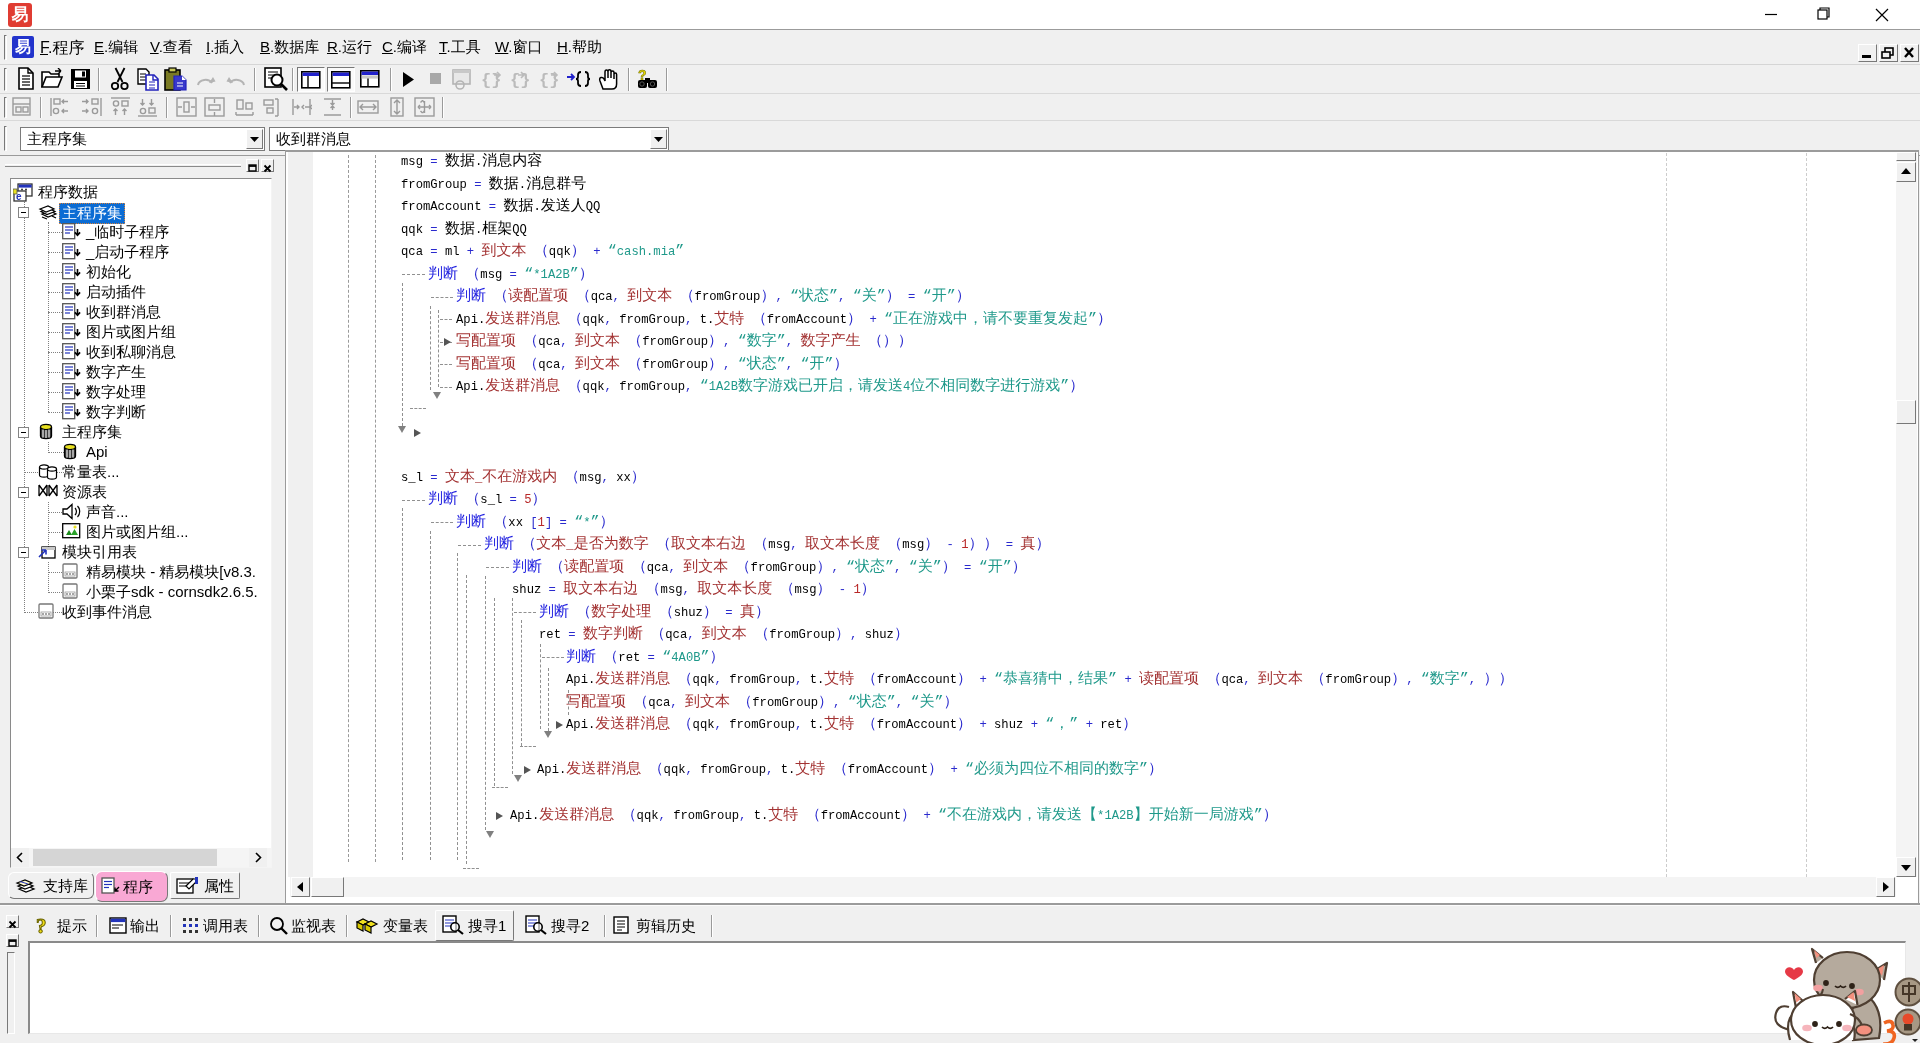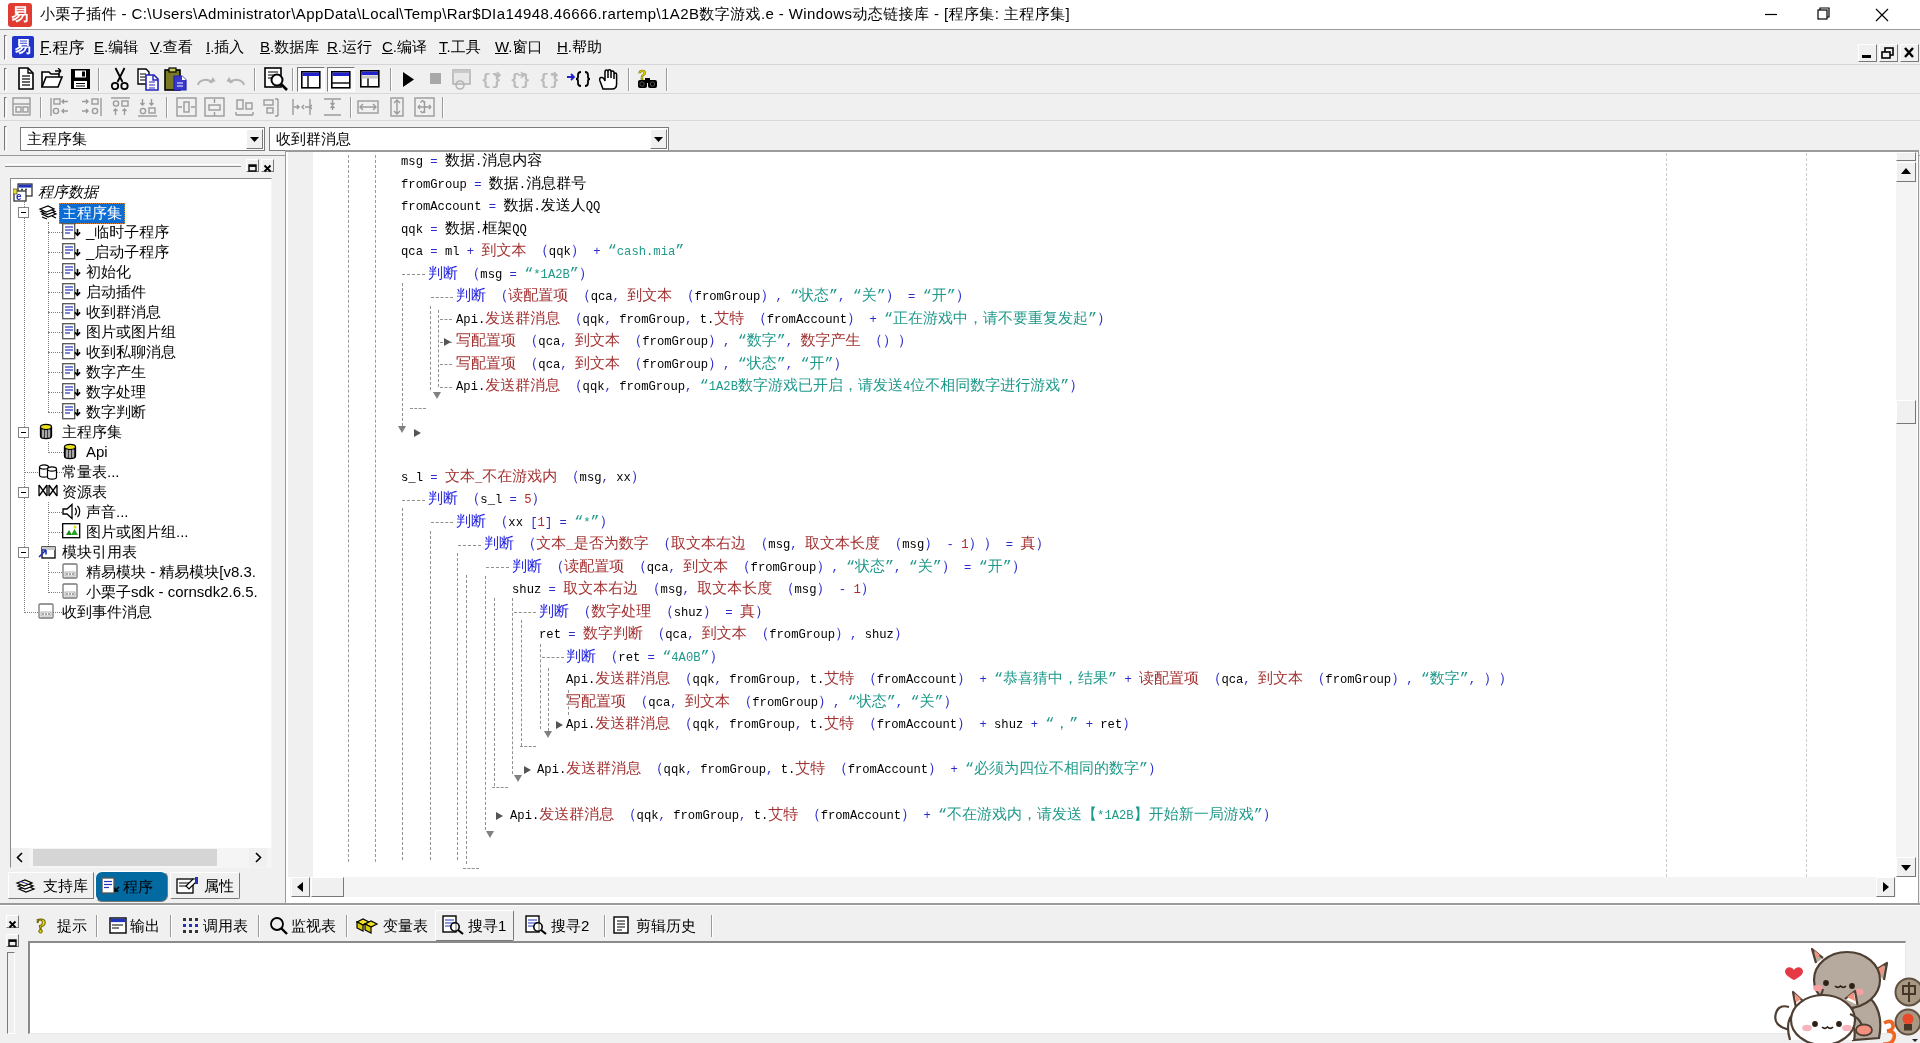--- a/index.html
+++ b/index.html
@@ -29,21 +29,20 @@
   .ebox:before { content:""; position:absolute; left:2px; top:4px; width:5px; height:1px; background:#000; }
   .mi-u { text-decoration:underline; }
 </style>
 </head>
 <body>
 
 <div class="abs" style="left:0;top:0;width:1920px;height:30px;background:#ffffff;border-bottom:1px solid #9b9b9b;">
   <div class="abs" style="left:8px;top:3px;width:24px;height:24px;background:#e03c32;border-radius:3px;">
     <div class="abs" style="left:0;top:0;width:24px;height:24px;color:#fff;font-size:17px;font-weight:bold;text-align:center;line-height:24px;">易</div>
   </div>
-  <div class="abs" style="left:40px;top:5px;font-size:15px;color:#000;white-space:nowrap;letter-spacing:0.4px;">小栗子插件 - C:\Users\Administrator\AppData\Local\Temp\Rar$DIa14948.46666.rartemp\1A2B数字游戏.e - Windows动态链接库 - [程序集: 主程序集]</div>
   <svg class="abs" style="left:1760px;top:0;" width="160" height="30" viewBox="0 0 160 30">
     <line x1="5" y1="14.5" x2="17" y2="14.5" stroke="#000" stroke-width="1.2"></line>
     <rect x="58" y="10" width="9" height="9" fill="none" stroke="#000" stroke-width="1.2"></rect>
     <path d="M 60 10 V 8 H 69 V 17 H 67" fill="none" stroke="#000" stroke-width="1.2"></path>
     <path d="M 116 9 L 128 21 M 128 9 L 116 21" stroke="#000" stroke-width="1.2"></path>
   </svg>
 </div>
 
 <div class="abs" style="left:0;top:31px;width:1920px;height:34px;background:#f0f0f0;border-bottom:1px solid #d5d5d5;">
   <div class="abs" style="top:7px;font-size:16px;white-space:nowrap;left:40px;"><span class="mi-u">F</span>.程序</div>
@@ -394,21 +393,21 @@
 <svg class="abs" style="left:13px;top:182.5px;" width="22" height="20">
     <rect x="5" y="1" width="14" height="12" fill="#fff" stroke="#333" stroke-width="1.3"></rect>
     <rect x="5.6" y="1.6" width="13" height="3" fill="#2233bb"></rect>
     <circle cx="9" cy="6.5" r="1" fill="#333"></circle>
     <circle cx="13" cy="6.5" r="1" fill="#333"></circle>
     <circle cx="9" cy="10" r="1" fill="#333"></circle>
     <rect x="1" y="8" width="12" height="10" fill="#fff" stroke="#333" stroke-width="1.3"></rect>
     <text x="3" y="16.5" font-size="10" font-weight="bold" fill="#2233bb" font-family="Liberation Sans">e</text>
     <rect x="0" y="6" width="4" height="5" fill="#e8e020" stroke="#555" stroke-width="0.8"></rect>
   </svg>
-<div class="trow" style="left:38px;top:182.5px;font-style:italic;">程序数据</div>
+<div class="trow" style="left:38px;top:182.5px;">程序数据</div>
 <svg class="abs" style="left:38px;top:203px;" width="22" height="20">
     <g fill="#fff" stroke="#000" stroke-width="1.2">
       <path d="M4 11 L12 8 L18 11 L10 14 z"></path>
       <path d="M3 8.5 L11 5.5 L17 8.5 L9 11.5 z"></path>
       <path d="M2 6 L10 3 L16 6 L8 9 z"></path>
     </g>
     <path d="M4 14 l5 2 M14 13 l4 2" stroke="#000" stroke-width="1.2" fill="none"></path>
   </svg>
 <div class="ebox" style="left:18px;top:206.5px;"></div>
 <div class="abs" style="left:59px;top:203px;background:#0b6cd4;border:1px dotted #d4813b;padding:0 2px;font-size:15px;color:#fff;white-space:nowrap;">主程序集</div>
@@ -587,32 +586,32 @@
 <div class="abs" style="left:11px;top:848px;width:260px;height:19px;background:#f5f5f5;">
   <div class="abs" style="left:0;top:0;width:18px;height:19px;background:#f0f0f0;"><svg width="18" height="19">
         <path d="M11 5 L6.5 9.5 L11 14" fill="none" stroke="#000" stroke-width="1.6"></path>
       </svg></div>
   <div class="abs" style="left:22px;top:1px;width:184px;height:17px;background:#d5d5d5;"></div>
   <div class="abs" style="left:238px;top:0;width:18px;height:19px;background:#f0f0f0;"><svg width="18" height="19">
         <path d="M7 5 L11.5 9.5 L7 14" fill="none" stroke="#000" stroke-width="1.6"></path>
       </svg></div>
 </div>
 
-<div class="abs raised" style="left:8px;top:872px;width:86px;height:27px;background:#f0f0f0;border-radius:0;text-align:center;">
+<div class="abs raised" style="left:8px;top:872px;width:86px;height:27px;background:#f0f0f0;border-radius:6px;text-align:center;">
   <svg class="abs" style="left:6px;top:4px;" width="23" height="20">
       <g fill="#fff" stroke="#000" stroke-width="1.2">
         <path d="M4 12 L12 9 L19 12 L11 15 z"></path>
         <path d="M3 9 L11 6 L18 9 L10 12 z"></path>
         <path d="M2 6 L10 3 L17 6 L9 9 z" fill="#fffad0"></path>
       </g>
       <path d="M5 4.5 l8 2.5" stroke="#2233bb" stroke-width="1"></path>
     </svg>
   <div class="abs" style="left:34px;top:4px;font-size:15px;">支持库</div>
 </div>
-<div class="abs" style="left:95px;top:871px;width:73px;height:31px;background:#0369a1;border-left:1px solid #fff;border-top:1px solid #fff;border-right:1px solid #787878;border-bottom:1px solid #787878;border-radius:7px;">
+<div class="abs" style="left:95px;top:871px;width:73px;height:31px;background:#f9a8d4;border-left:1px solid #fff;border-top:1px solid #fff;border-right:1px solid #787878;border-bottom:1px solid #787878;border-radius:7px;">
   <svg class="abs" style="left:5px;top:5px;" width="20" height="19">
       <rect x="1" y="1" width="12" height="15" fill="#fff" stroke="#555" stroke-width="1.3"></rect>
       <g stroke="#2233bb" stroke-width="1.2">
         <line x1="3" y1="4.5" x2="11" y2="4.5"></line>
         <line x1="3" y1="7.5" x2="11" y2="7.5"></line>
         <line x1="3" y1="10.5" x2="8" y2="10.5"></line>
       </g>
       <path d="M18 10 l-4 4 m0 -3.5 v3.5 h3.5" fill="none" stroke="#000" stroke-width="1.4"></path>
     </svg>
   <div class="abs" style="left:27px;top:6px;font-size:15px;">程序</div>

